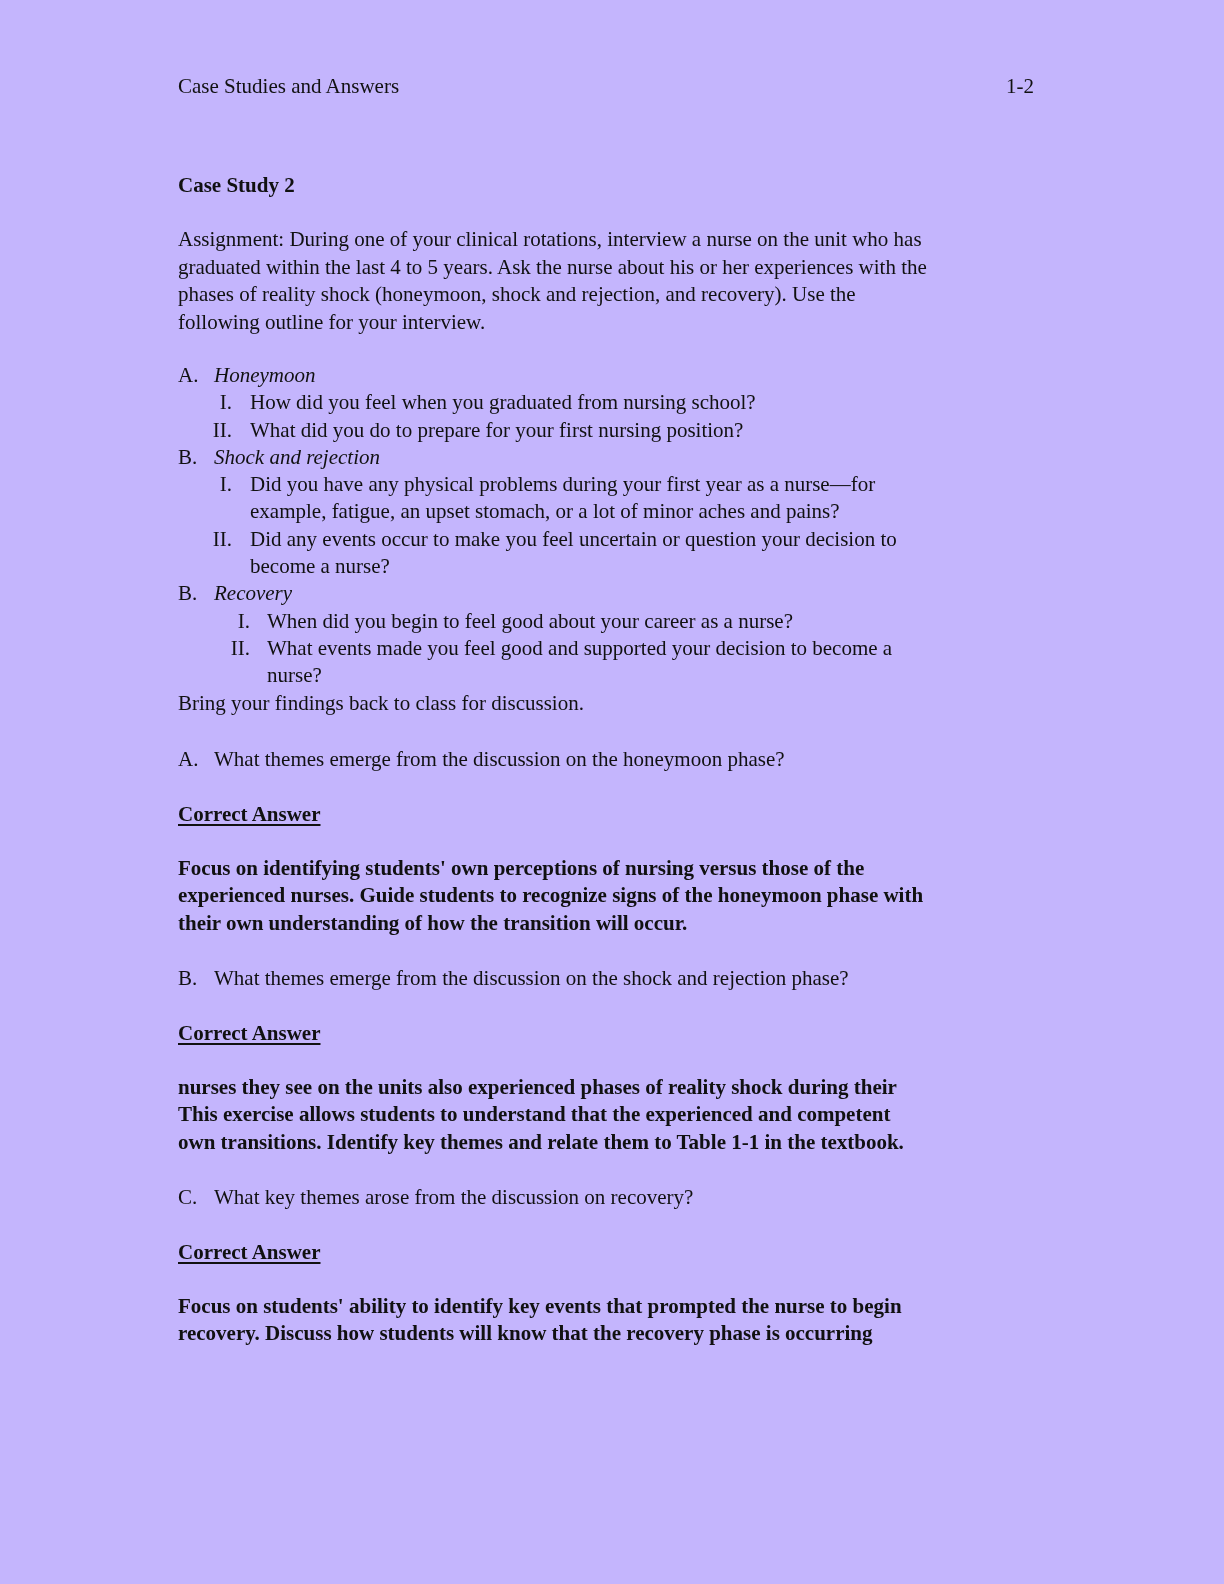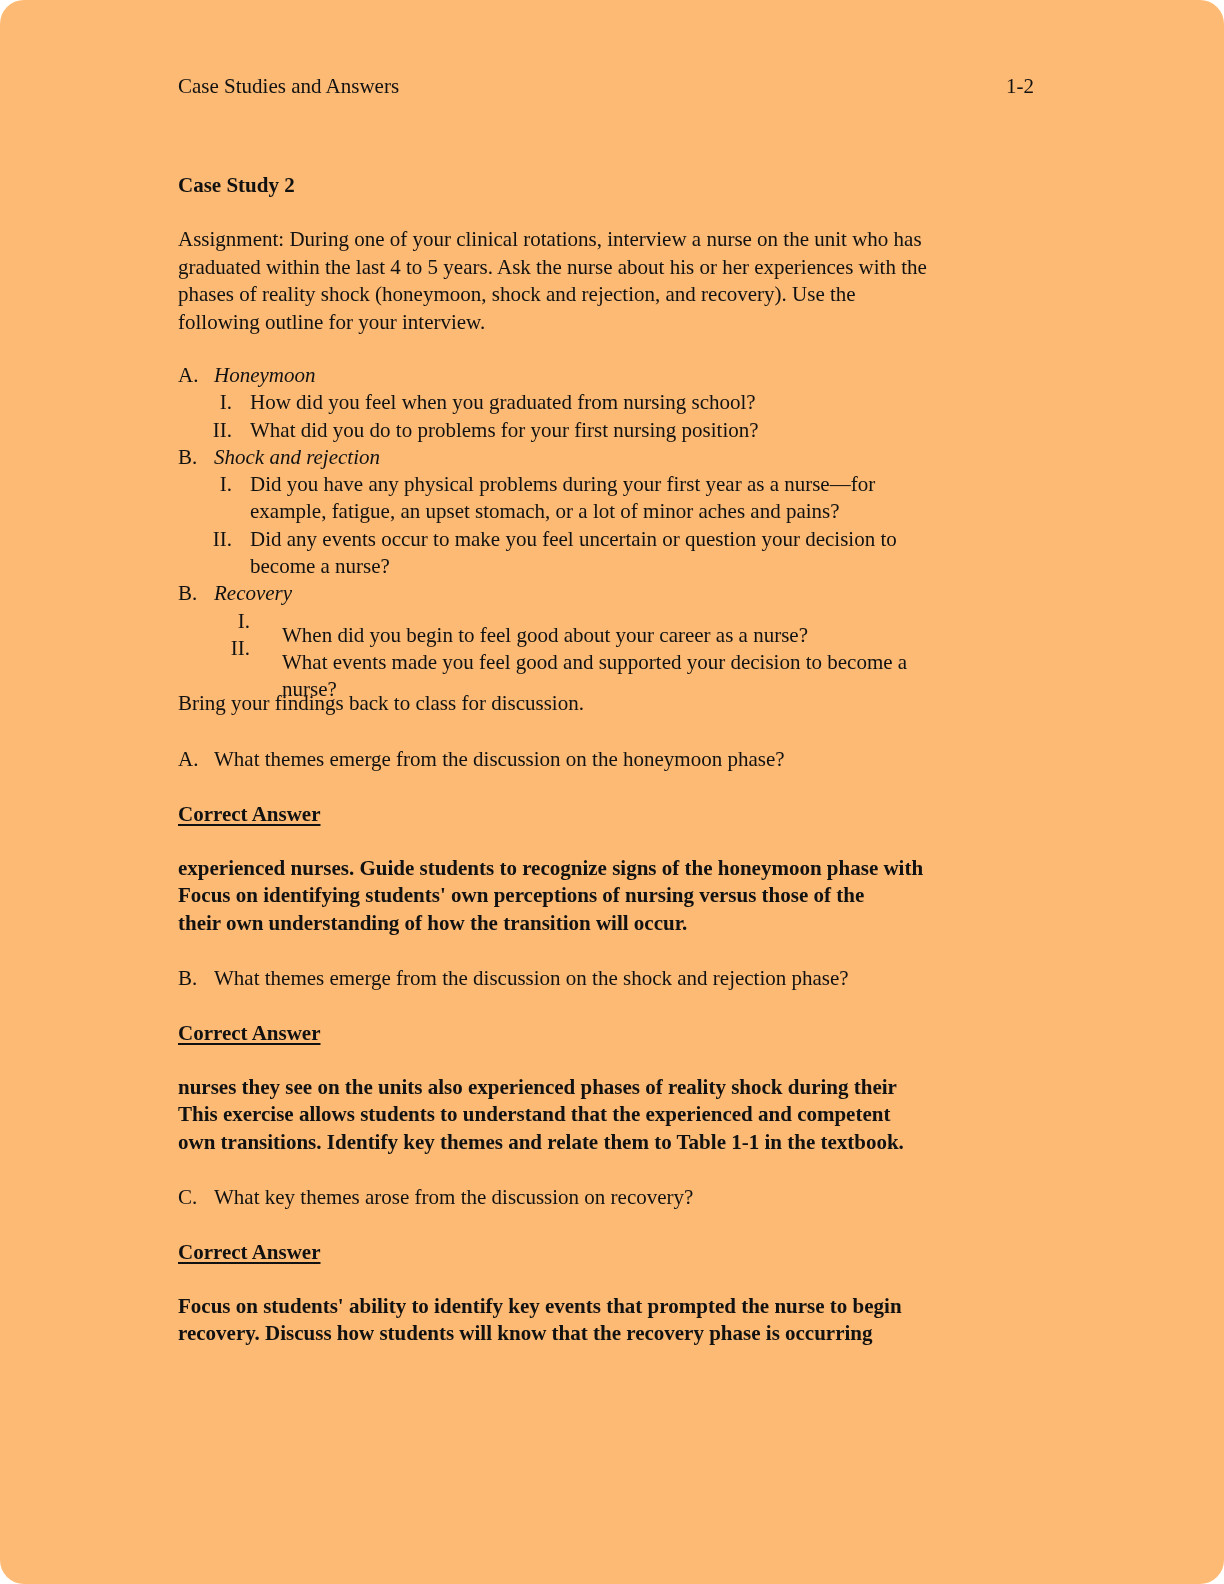--- a/index.html
+++ b/index.html
@@ -13,22 +13,21 @@
       position: relative;
       overflow: hidden;
       font-family: "Liberation Serif", "DejaVu Serif", serif;
       color: #111111;
     }
     .page {
       position: absolute;
       left: 0; top: 0;
       width: 1224px;
       height: 1584px;
-      background: #fdba74;
-      border-radius: 24px;
+      background: #c4b5fd;
     }
     .running-header {
       position: absolute;
       left: 178px;
       top: 72px;
       width: 856px;
       font-size: 21px;
       line-height: 28px;
     }
     .running-header .left { position: absolute; left: 0; top: 0; }
@@ -41,21 +40,21 @@
 
     .outline { position: absolute; left: 178px; top: 362px; font-size: 21px; line-height: 27.3px; width: 860px; }
     .ol-row { position: relative; white-space: nowrap; height: 27.3px; }
     .ol-marker { position: absolute; text-align: right; }
     .ol-text { position: absolute; }
     .lvl1 .ol-marker { left: 0; width: 22px; text-align: left; }
     .lvl1 .ol-text { left: 36px; font-style: italic; }
     .lvl2a .ol-marker { left: 24px; width: 30px; }
     .lvl2a .ol-text { left: 72px; }
     .lvl2b .ol-marker { left: 34px; width: 38px; }
-    .lvl2b .ol-text { left: 104px; margin-top: 14px; }
+    .lvl2b .ol-text { left: 89px; }
     .closing { position: relative; white-space: nowrap; height: 27.3px; }
 
     .question { position: absolute; left: 178px; font-size: 21px; line-height: 28px; white-space: nowrap; }
     .question .q-marker { display: inline-block; width: 36px; }
     .answer-label {
       position: absolute; left: 178px; font-size: 21px; line-height: 28px;
       font-weight: bold; text-decoration: underline; text-underline-offset: 3px; font-family: Liberation Serif, serif;
     }
     .answer-text {
       position: absolute; left: 178px; font-size: 21px; line-height: 27.3px;
@@ -87,21 +86,21 @@
     <div class="ol-row lvl1">
       <span class="ol-marker">A.</span>
       <span class="ol-text">Honeymoon</span>
     </div>
     <div class="ol-row lvl2a">
       <span class="ol-marker">I.</span>
       <span class="ol-text">How did you feel when you graduated from nursing school?</span>
     </div>
     <div class="ol-row lvl2a">
       <span class="ol-marker">II.</span>
-      <span class="ol-text">What did you do to problems for your first nursing position?</span>
+      <span class="ol-text">What did you do to prepare for your first nursing position?</span>
     </div>
 
     <div class="ol-row lvl1">
       <span class="ol-marker">B.</span>
       <span class="ol-text">Shock and rejection</span>
     </div>
     <div class="ol-row lvl2a">
       <span class="ol-marker">I.</span>
       <span class="ol-text">Did you have any physical problems during your first year as a nurse—for</span>
     </div>
@@ -133,22 +132,22 @@
     </div>
 
     <div class="closing">Bring your findings back to class for discussion.</div>
   </div>
 
   <div class="question" style="top:745px;">
     <span class="q-marker">A.</span><span>What themes emerge from the discussion on the honeymoon phase?</span>
   </div>
   <div class="answer-label" style="top:800px;">Correct Answer</div>
   <div class="answer-text" style="top:855px;">
+    <span>Focus on identifying students' own perceptions of nursing versus those of the</span>
     <span>experienced nurses. Guide students to recognize signs of the honeymoon phase with</span>
-    <span>Focus on identifying students' own perceptions of nursing versus those of the</span>
     <span>their own understanding of how the transition will occur.</span>
   </div>
 
   <div class="question" style="top:964px;">
     <span class="q-marker">B.</span><span>What themes emerge from the discussion on the shock and rejection phase?</span>
   </div>
   <div class="answer-label" style="top:1019px;">Correct Answer</div>
   <div class="answer-text" style="top:1074px;">
     <span>nurses they see on the units also experienced phases of reality shock during their</span>
     <span>This exercise allows students to understand that the experienced and competent</span>

